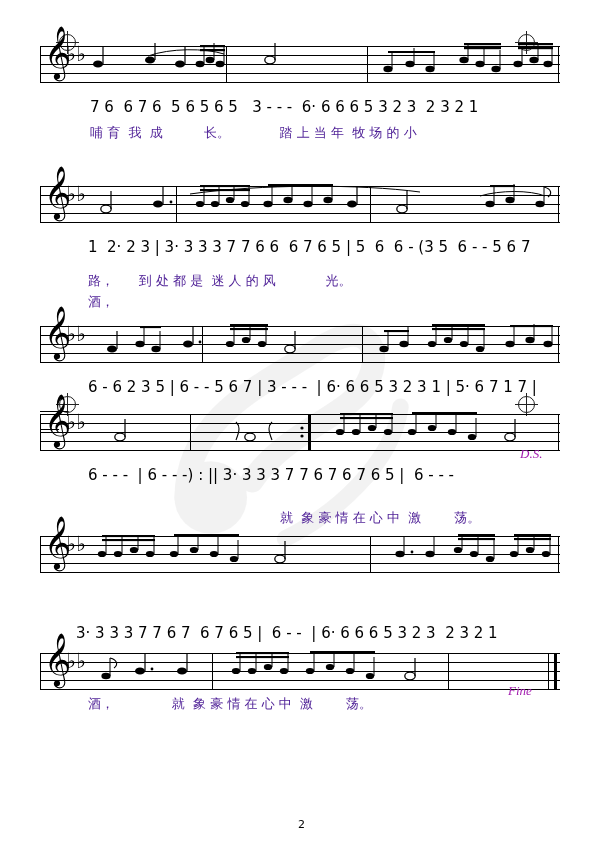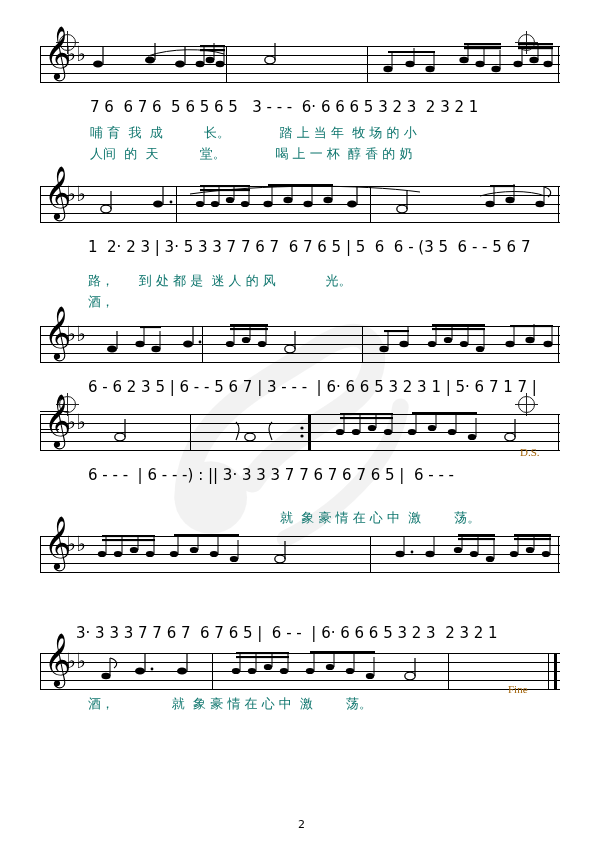--- a/index.html
+++ b/index.html
@@ -118,33 +118,34 @@
   .numrow span.seg {
     position: absolute;
     top: 0;
     white-space: pre;
   }
   .lyrics {
     position: relative;
     height: 21px;
     font-family: "DejaVu Sans", sans-serif;
     font-size: 13px;
-    color: #0f766e;
+    color: #4c1d95;
     white-space: pre;
   }
   .lyrics span.seg {
     position: absolute;
     top: 0;
     white-space: pre;
   }
   .marking {
     position: absolute;
     font-family: "Liberation Serif", serif;
-    font-size: 11px;
-    color: #a16207;
+    font-size: 13px;
+    font-style: italic;
+    color: #a21caf;
   }
   .pagenum {
     position: absolute;
     left: 0;
     width: 603px;
     text-align: center;
     font-family: "DejaVu Sans", sans-serif;
     font-size: 11px;
     color: #000;
   }
@@ -222,23 +223,20 @@
           <rect x="478" y="9" width="35" height="2.2" stroke="none"></rect>
         </g>
       </svg>
     </div>
     <div class="numrow" style="margin-top:14px;">
       <span class="seg" style="left:50px;">7 6  6 7 6  5 6 5 6 5   3 - - -  6· 6 6 6 5 3 2 3  2 3 2 1</span>
     </div>
     <div class="lyrics" style="margin-top:4px;">
       <span class="seg" style="left:50px;">哺 育  我  成          长。            踏 上 当 年  牧 场 的 小</span>
     </div>
-    <div class="lyrics">
-      <span class="seg" style="left:50px;">人间  的  天          堂。            喝 上 一 杯  醇 香 的 奶</span>
-    </div>
   </div>
 
   <div class="system" id="sys2" style="top:178px;">
     <div class="staff">
       <div class="line l1"></div>
       <div class="line l2"></div>
       <div class="line l3"></div>
       <div class="line l4"></div>
       <div class="line l5"></div>
       <div class="barline" style="left:0px;"></div>
@@ -284,21 +282,21 @@
           <line x1="474" y1="22" x2="474" y2="6" stroke-width="1"></line>
           <rect x="450" y="7" width="25" height="2.1" stroke="none"></rect>
           <ellipse cx="500" cy="26" rx="4.6" ry="3.3" stroke="none"></ellipse>
           <line x1="504" y1="26" x2="504" y2="9" stroke-width="1"></line>
           <path d="M504 9 C 512 11, 512 16, 508 19" fill="none" stroke-width="1.2"></path>
           <path d="M440 18 C 460 12, 490 12, 505 18" fill="none" stroke-width="1"></path>
         </g>
       </svg>
     </div>
     <div class="numrow" style="margin-top:14px;">
-      <span class="seg" style="left:48px;">1  2· 2 3 | 3· 5 3 3 7 7 6 7  6 7 6 5 | 5  6  6 - (3 5  6 - - 5 6 7</span>
+      <span class="seg" style="left:48px;">1  2· 2 3 | 3· 3 3 3 7 7 6 6  6 7 6 5 | 5  6  6 - (3 5  6 - - 5 6 7</span>
     </div>
     <div class="lyrics" style="margin-top:12px;">
       <span class="seg" style="left:48px;">路，      到 处 都 是  迷 人 的 风            光。</span>
     </div>
     <div class="lyrics">
       <span class="seg" style="left:48px;">酒，</span>
     </div>
   </div>
 
   <div class="system" id="sys3" style="top:318px;">

